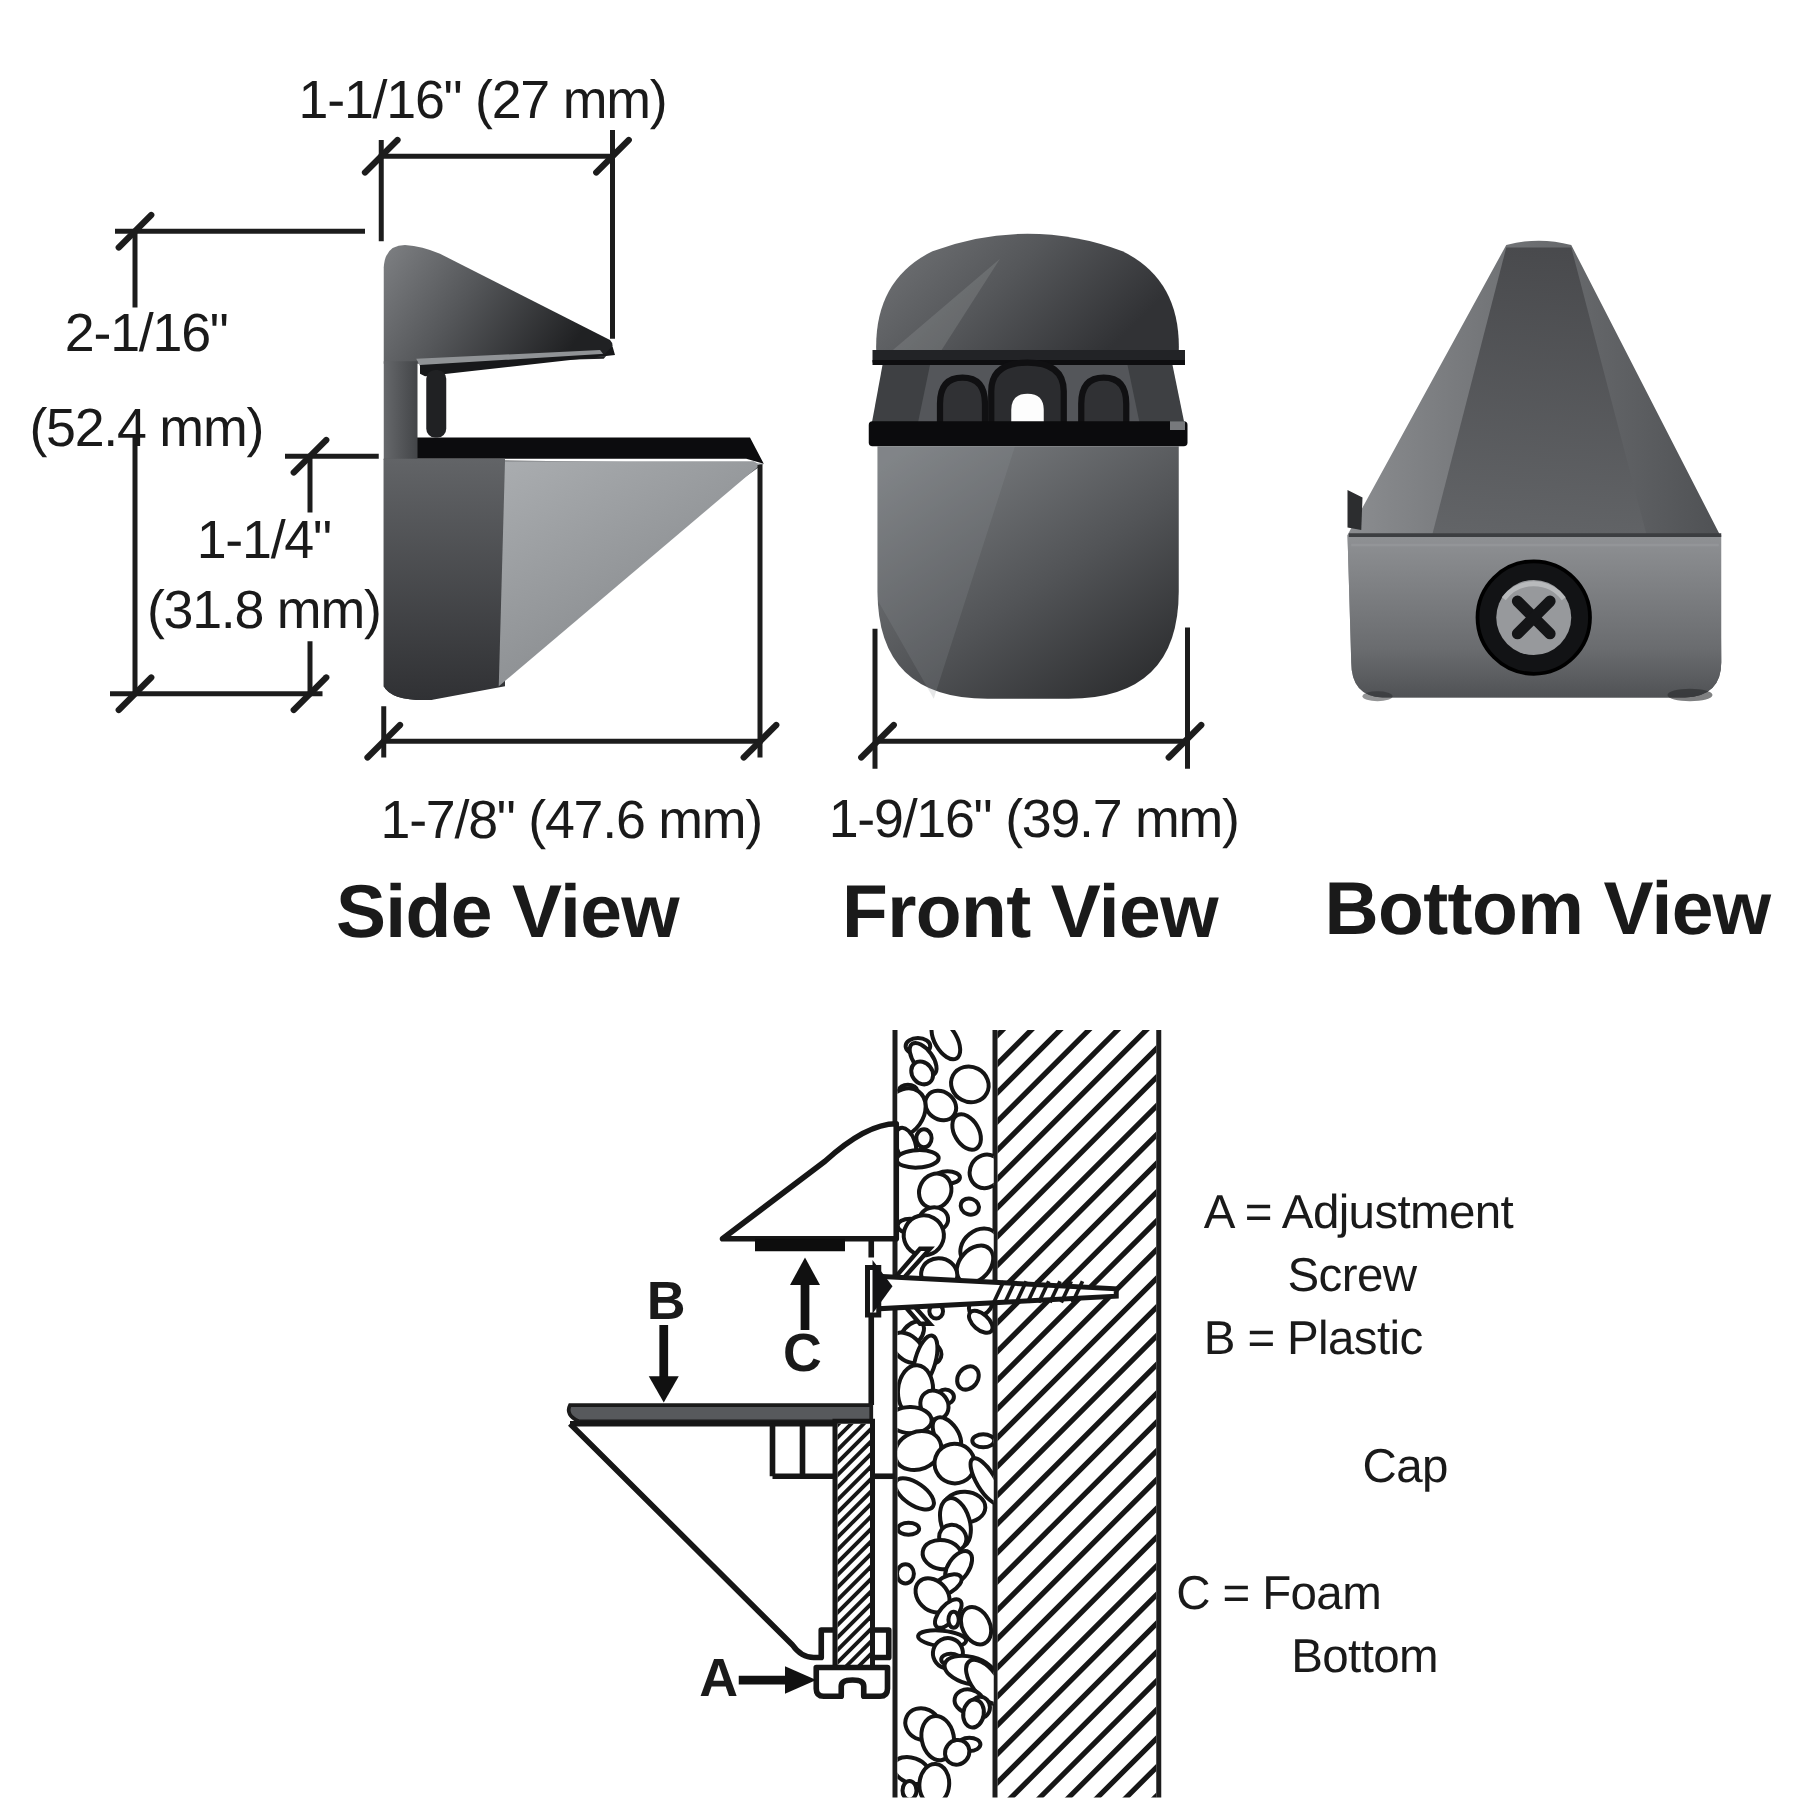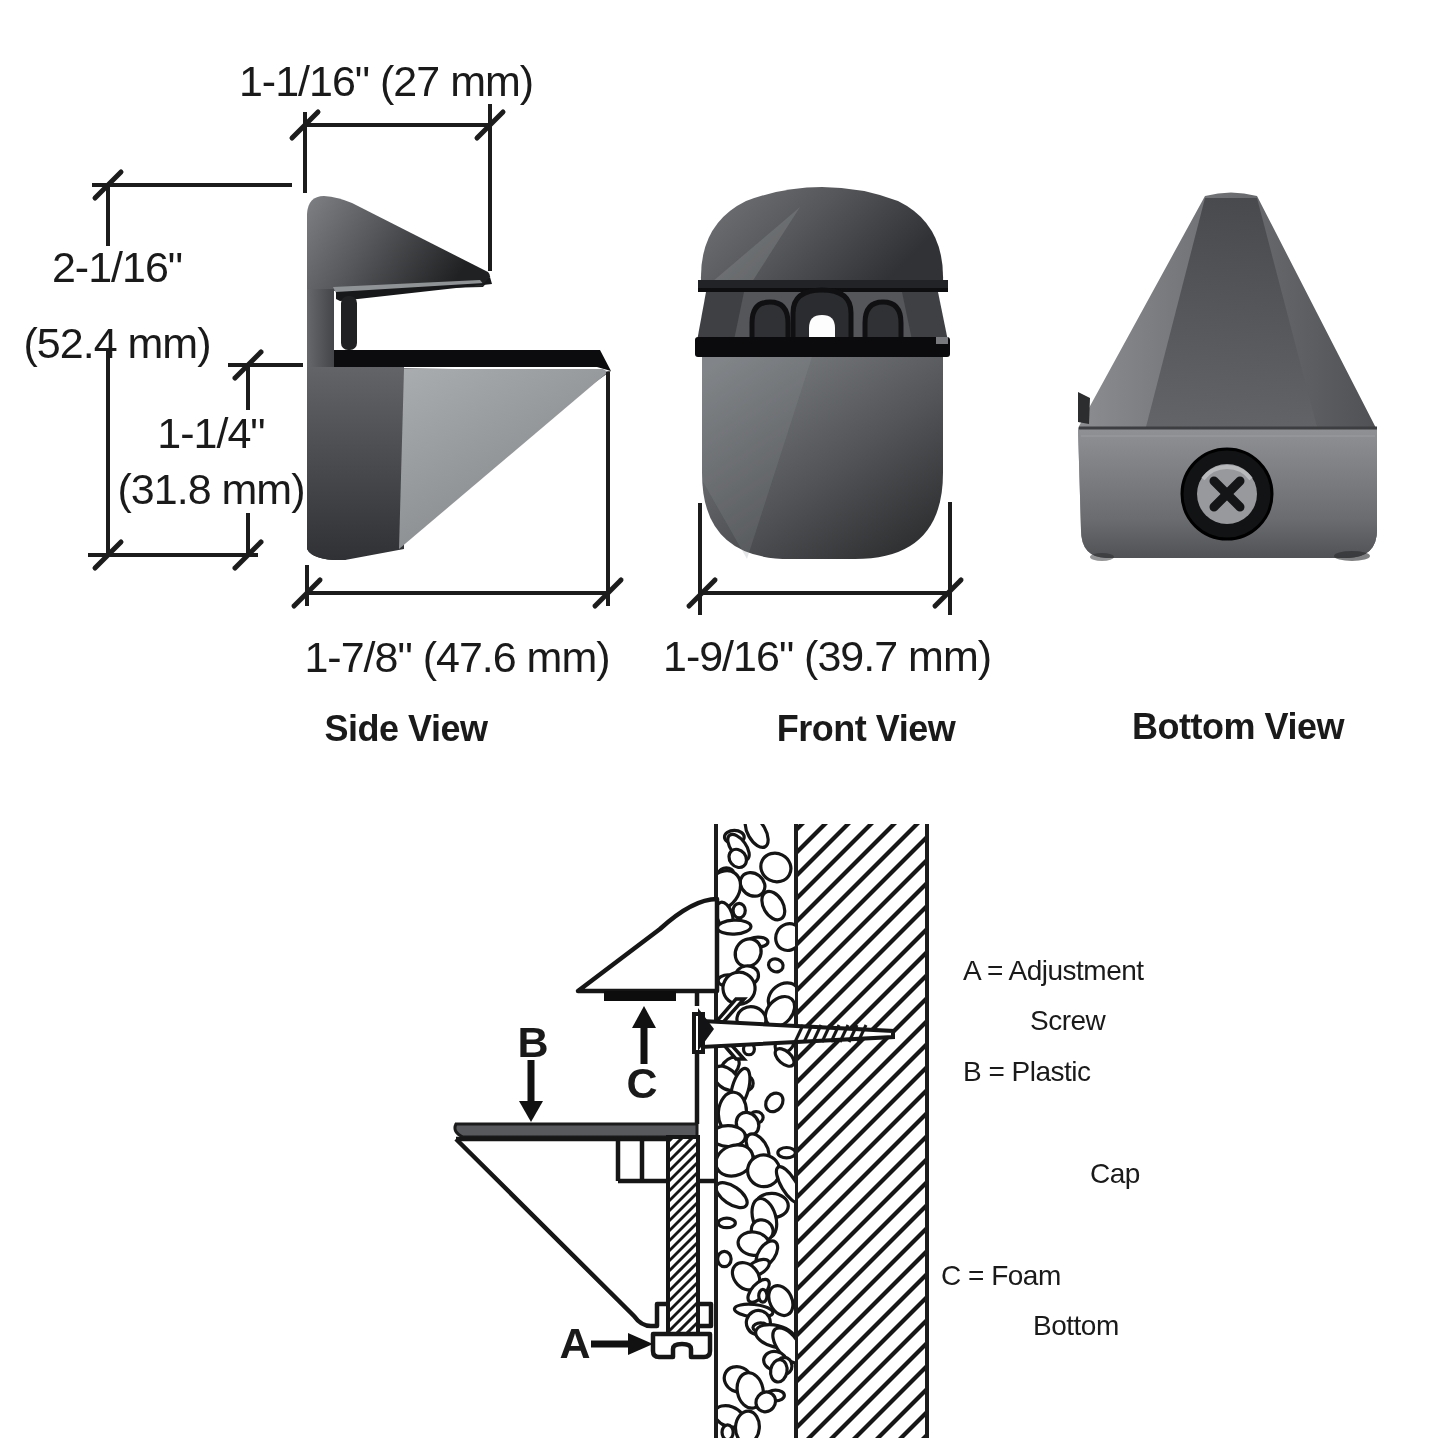--- a/index.html
+++ b/index.html
@@ -1,23 +1,23 @@
 <!DOCTYPE html>
 <html><head>
 <meta charset="utf-8">
 <style>
   html,body{margin:0;padding:0;background:#ffffff;}
   .stage{position:relative;width:1445px;height:1445px;background:#fff;overflow:hidden;
          font-family:"Liberation Sans", sans-serif;color:#1a1a1a;}
   svg{position:absolute;left:0;top:0;}
   .t{position:absolute;white-space:nowrap;transform:translate(-50%,-50%);color:#1a1a1a;}
   .dim{font-size:43px;letter-spacing:-1px;font-weight:400;}
-  .viewlabel{font-size:36px;font-weight:bold;letter-spacing:-0.5px;}
+  .viewlabel{font-size:60px;font-weight:bold;letter-spacing:-0.5px;}
   .mark{font-size:43px;font-weight:bold;}
-  .leg{position:absolute;white-space:nowrap;transform:translate(0,-50%);font-size:28px;letter-spacing:-0.5px;}
+  .leg{position:absolute;white-space:nowrap;transform:translate(0,-50%);font-size:38px;letter-spacing:-0.5px;}
   
   .ln{stroke:#1c1c1c;stroke-width:4;fill:none;}
   .tick{stroke:#1c1c1c;stroke-width:5;stroke-linecap:round;}
   .outline{stroke:#161616;stroke-width:4.5;fill:none;stroke-linejoin:round;}
   .outlineF{stroke:#161616;stroke-width:4.5;fill:#ffffff;stroke-linejoin:round;}
   .stone{fill:#ffffff;stroke:#151515;stroke-width:3.2;}
   .hatchln{stroke:#161616;stroke-width:4.2;}
   .thread{stroke:#161616;stroke-width:3;}
   .arrowfill{fill:#111;}
   .arrowshaft{stroke:#111;stroke-width:7;}
@@ -377,21 +377,21 @@
 
 <div class="t dim" style="left:386px;top:81px">1-1/16" (27 mm)</div>
 <div class="t dim" style="left:117px;top:267px">2-1/16"</div>
 <div class="t dim" style="left:117px;top:343px">(52.4 mm)</div>
 <div class="t dim" style="left:211px;top:433px">1-1/4"</div>
 <div class="t dim" style="left:211px;top:489px">(31.8 mm)</div>
 <div class="t dim" style="left:457px;top:657px">1-7/8" (47.6 mm)</div>
 <div class="t dim" style="left:827px;top:656px">1-9/16" (39.7 mm)</div>
 
 <div class="t viewlabel" style="left:406px;top:729px">Side View</div>
-<div class="t viewlabel" style="left:866px;top:729px">Front View</div>
+<div class="t viewlabel" style="left:824px;top:729px">Front View</div>
 <div class="t viewlabel" style="left:1238px;top:727px">Bottom View</div>
 
 <div class="t mark" style="left:533px;top:1042px">B</div>
 <div class="t mark" style="left:642px;top:1083px">C</div>
 <div class="t mark" style="left:575px;top:1343px">A</div>
 
 <div class="leg" style="left:963px;top:971px">A = Adjustment</div>
 <div class="leg" style="left:1030px;top:1021px">Screw</div>
 <div class="leg" style="left:963px;top:1072px">B = Plastic</div>
 <div class="leg" style="left:1090px;top:1174px">Cap</div>

